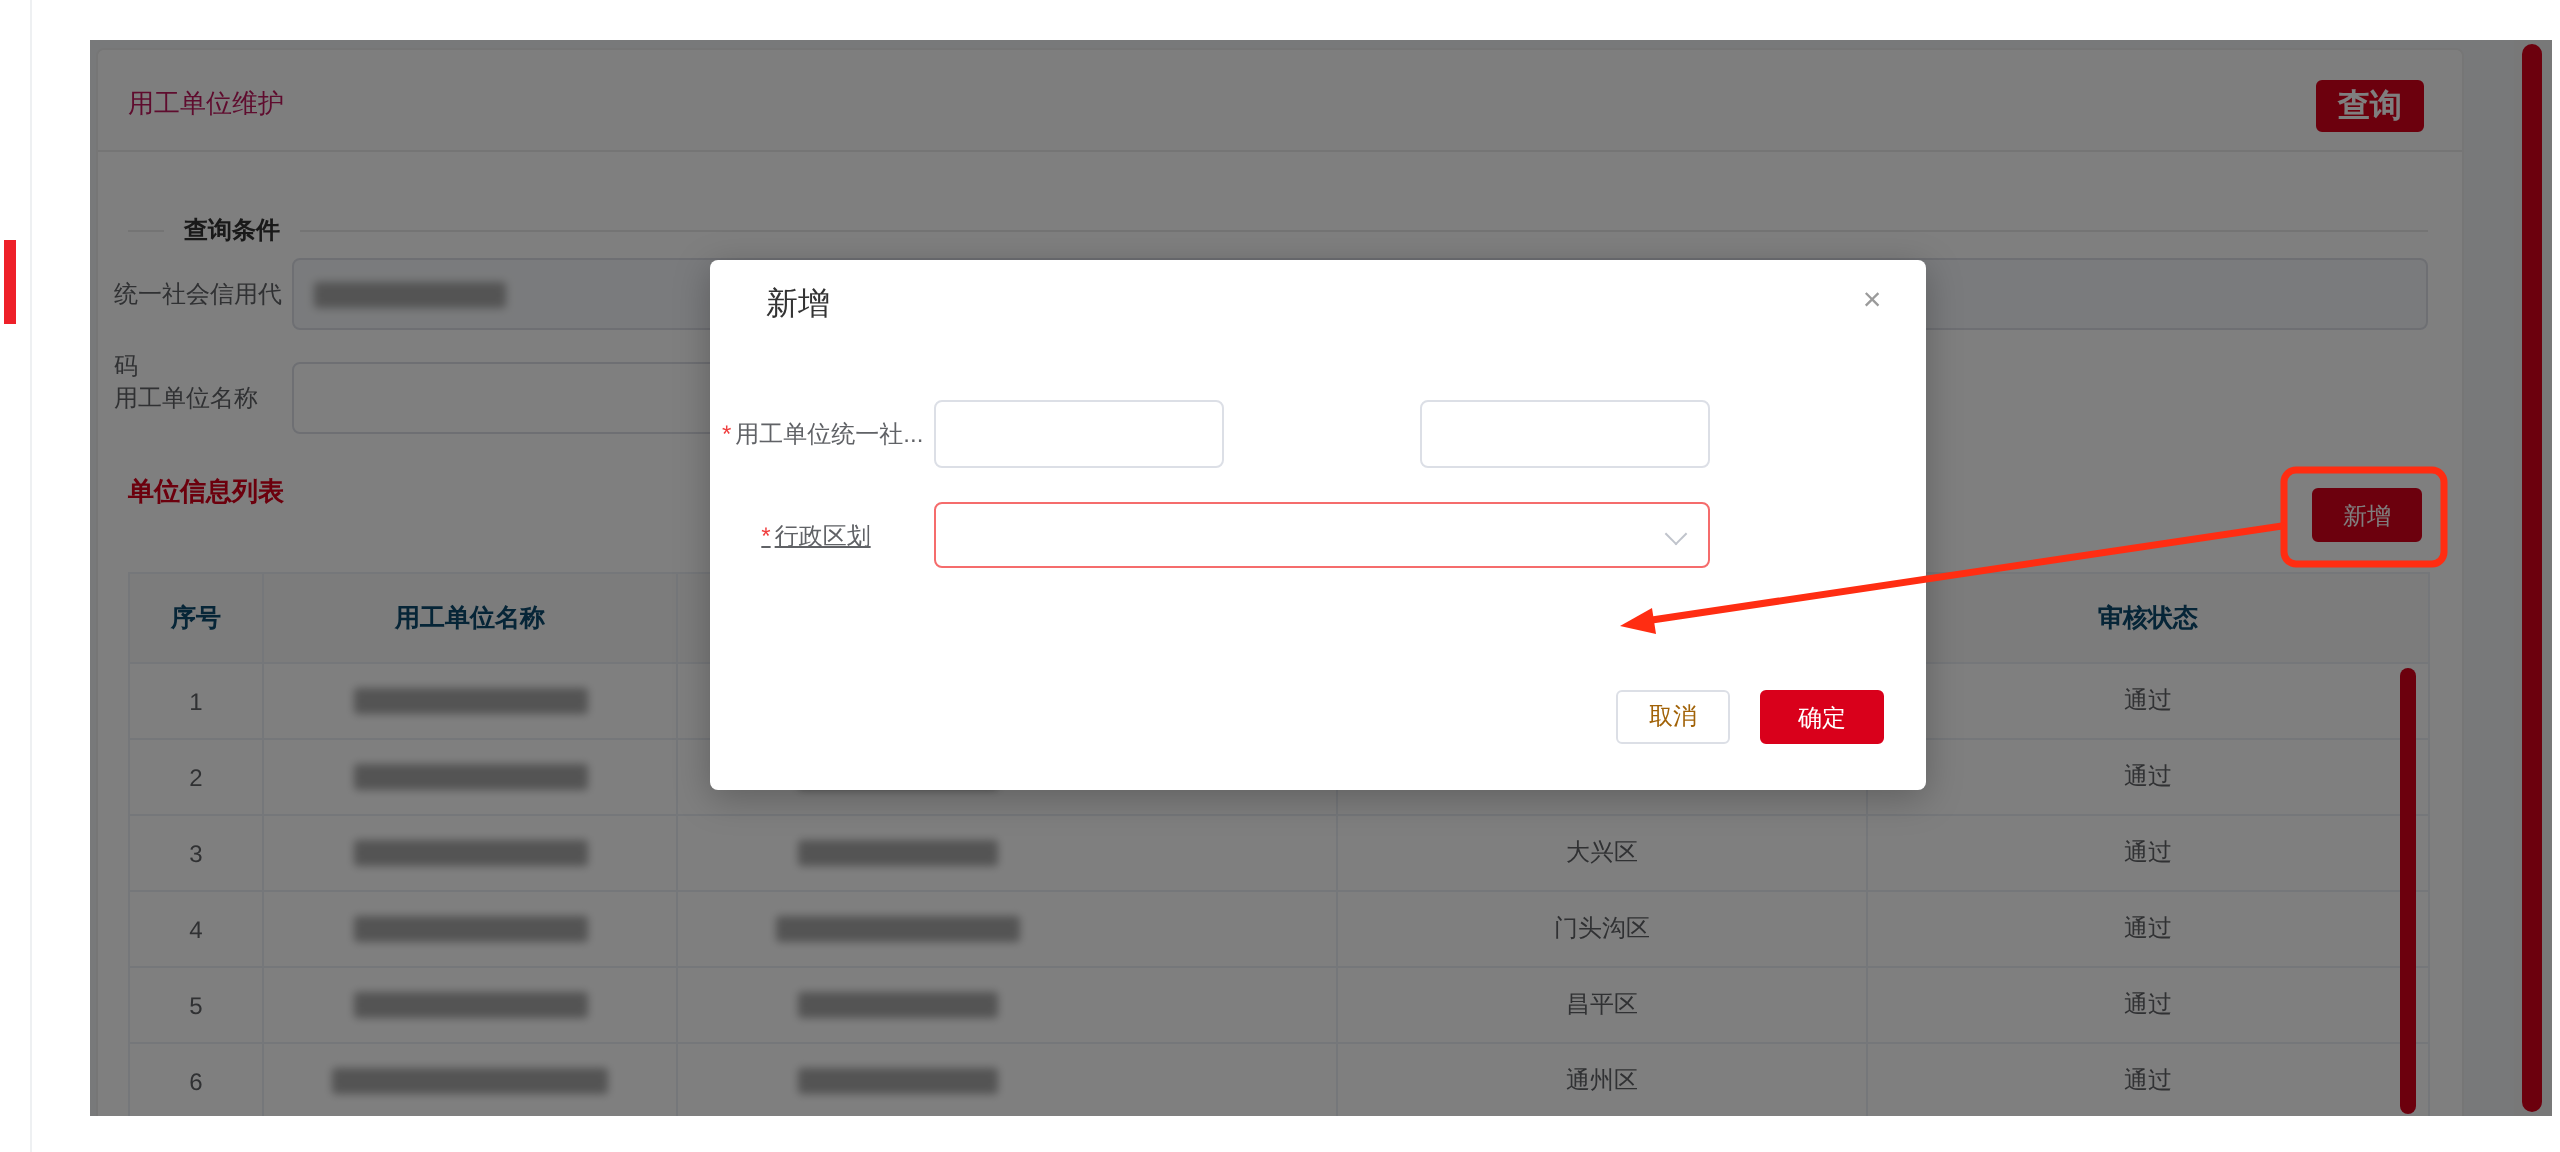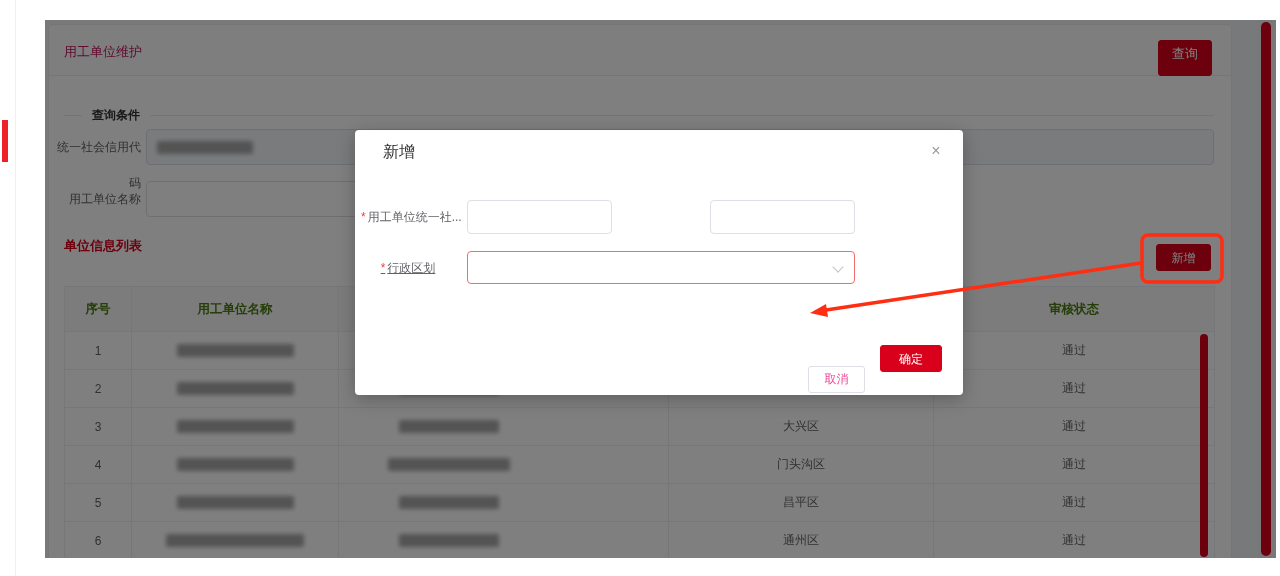--- a/index.html
+++ b/index.html
@@ -16,46 +16,46 @@
   
   .region{position:absolute;left:45px;top:20px;width:1231px;height:538px;background:#f0f2f5;overflow:hidden;}
   .dim{position:absolute;left:45px;top:20px;width:1231px;height:538px;background:rgba(0,0,0,0.5);z-index:10;}
 
   
   .card{position:absolute;left:3px;top:4px;width:1184px;height:640px;background:#fff;border:1px solid #ececec;border-radius:4px;box-sizing:border-box;}
   .card-header{position:absolute;left:0;top:0;width:100%;height:51px;background:#fcfcfc;border-bottom:1px solid #ebebeb;box-sizing:border-box;border-radius:4px 4px 0 0;}
   .card-title{position:absolute;left:15px;top:18px;font-size:13px;color:#be185d;}
   .btn{display:inline-block;text-align:center;border-radius:3px;cursor:pointer;box-sizing:border-box;}
   .btn-red{background:#d9001b;color:#fff;border:1px solid #d9001b;}
-  .query-btn{position:absolute;left:1109px;top:15px;width:54px;height:36px;line-height:26px;font-size:13px;}
+  .query-btn{position:absolute;left:1109px;top:15px;width:54px;height:26px;line-height:26px;font-size:16px;font-weight:bold;}
 
   
   .section-divider{position:absolute;left:15px;top:82px;width:1150px;height:16px;display:flex;align-items:center;}
   .section-divider .seg{height:1px;background:#e8e8e8;}
   .seg-short{width:18px;margin-right:10px;}
   .seg-long{flex:1;margin-left:10px;}
   .section-divider .txt{font-size:12px;font-weight:bold;color:#333;}
 
-  .f-label{position:absolute;width:84px;text-align:right;font-size:12px;color:#606266;line-height:36px;}
+  .f-label{position:absolute;width:84px;font-size:12px;color:#606266;line-height:36px;}
   .f-input{position:absolute;height:36px;border:1px solid #dcdfe6;border-radius:4px;background:#fff;box-sizing:border-box;}
   .lbl-code{left:8px;top:104px;}
   .inp-code{left:97px;top:104px;width:1068px;background:#f5f7fa;}
   .lbl-name{left:8px;top:156px;}
   .inp-name{left:97px;top:156px;width:496px;}
   .redact{background:#a8a8a8;border-radius:2px;filter:blur(2px);}
   .inp-code .redact{position:absolute;left:10px;top:11px;width:96px;height:13px;}
 
   
   .list-title{position:absolute;left:15px;top:212px;font-size:13px;font-weight:bold;color:#d9001b;}
   .add-btn{position:absolute;left:1107px;top:219px;width:55px;height:27px;line-height:27px;font-size:12px;}
 
   
   .tbl{position:absolute;left:15px;top:261px;width:1150px;border-collapse:collapse;table-layout:fixed;font-size:12px;color:#606266;}
   .tbl th,.tbl td{border:1px solid #ebeef5;text-align:center;padding:0;overflow:hidden;}
-  .tbl th{height:44px;background:#f8f8f9;color:#4d7c0f;font-weight:bold;font-size:12.5px;}
+  .tbl th{height:44px;background:#f8f8f9;color:#0c4a6e;font-weight:bold;font-size:12.5px;}
   .tbl td{height:37px;background:#fff;}
   .cell-redact{height:13px;margin:0 auto;}
   .rw-name{width:117px;}
   .rw-code{width:100px;transform:translateX(-55px);}
   tr.r4 .rw-code{width:122px;}
   tr.r6 .rw-name{width:138px;}
 
   
   .tbl-scroll{position:absolute;left:1151px;top:309px;width:8px;height:223px;background:#d9001b;border-radius:4px;}
 
@@ -70,21 +70,21 @@
   .req{color:#f03e3e;margin-right:2px;}
   .m-label{position:absolute;text-align:center;font-size:12px;color:#606266;line-height:34px;white-space:nowrap;}
   .m-lbl1{left:6px;top:70px;width:94px;}
   .m-lbl2{left:258px;top:70px;width:89px;}
   .m-lbl3{left:6px;top:121px;width:94px;text-decoration:underline;}
   .m-input{position:absolute;width:145px;height:34px;border:1px solid #dcdfe6;border-radius:4px;box-sizing:border-box;background:#fff;}
   .m-inp1{left:112px;top:70px;}
   .m-inp2{left:355px;top:70px;}
   .m-select{position:absolute;left:112px;top:121px;width:388px;height:33px;border:1px solid #f56c6c;border-radius:4px;box-sizing:border-box;background:#fff;}
   .chev{position:absolute;right:12px;top:11px;width:7px;height:7px;border-right:1.5px solid #c0c4cc;border-bottom:1.5px solid #c0c4cc;transform:rotate(45deg);}
-  .m-cancel{position:absolute;left:453px;top:215px;width:57px;height:27px;line-height:25px;font-size:12px;background:#fff;border:1px solid #dcdfe6;color:#ec4899;margin-top:21px;}
+  .m-cancel{position:absolute;left:453px;top:215px;width:57px;height:27px;line-height:25px;font-size:12px;background:#fff;border:1px solid #dcdfe6;color:#a16207;}
   .m-ok{position:absolute;left:525px;top:215px;width:62px;height:27px;line-height:27px;font-size:12px;}
 
   
   .anno{position:absolute;left:0;top:0;width:1280px;height:576px;z-index:30;pointer-events:none;}
 </style>
 </head>
 <body>
 
 <div class="rail-line"></div>
 <div class="rail-active"></div>

